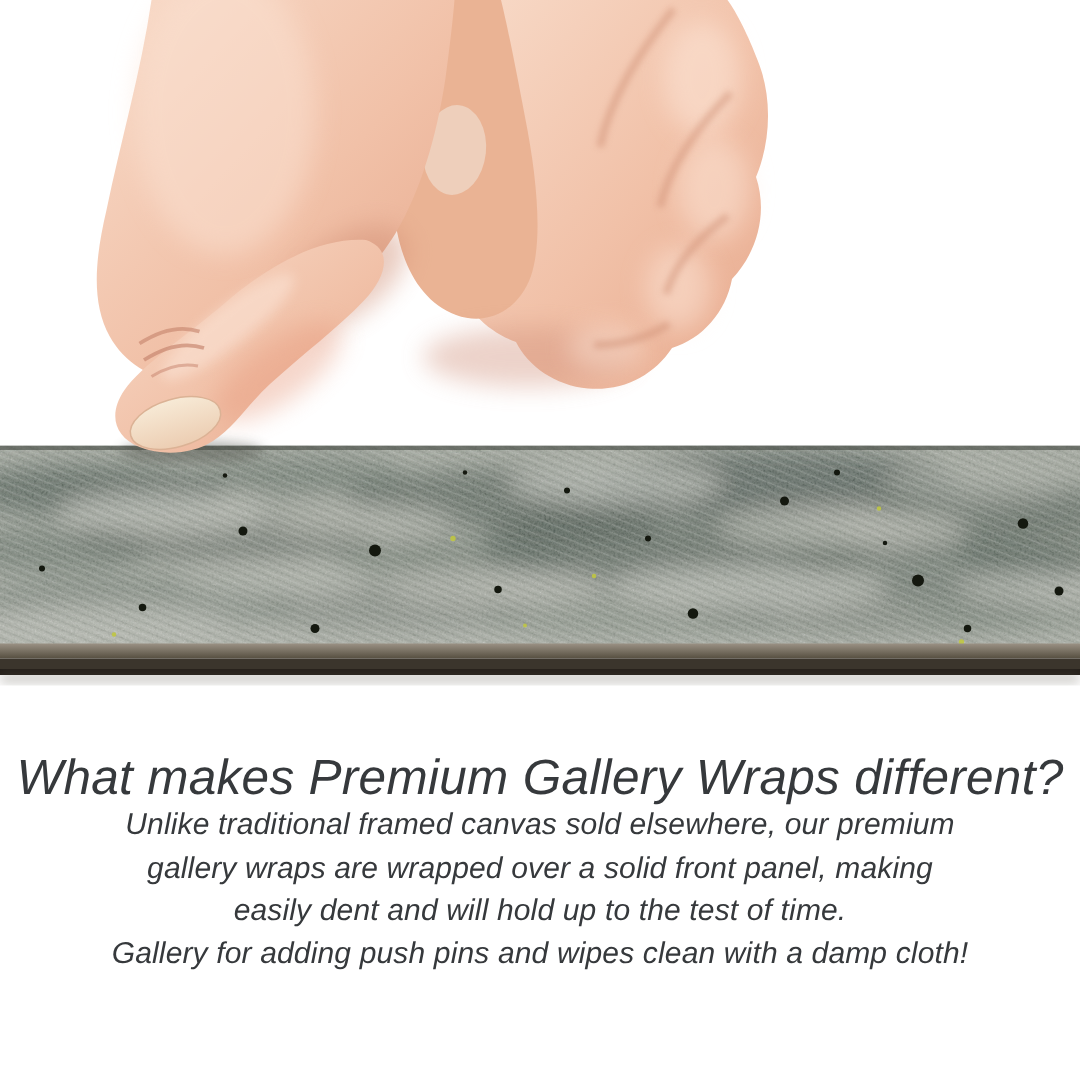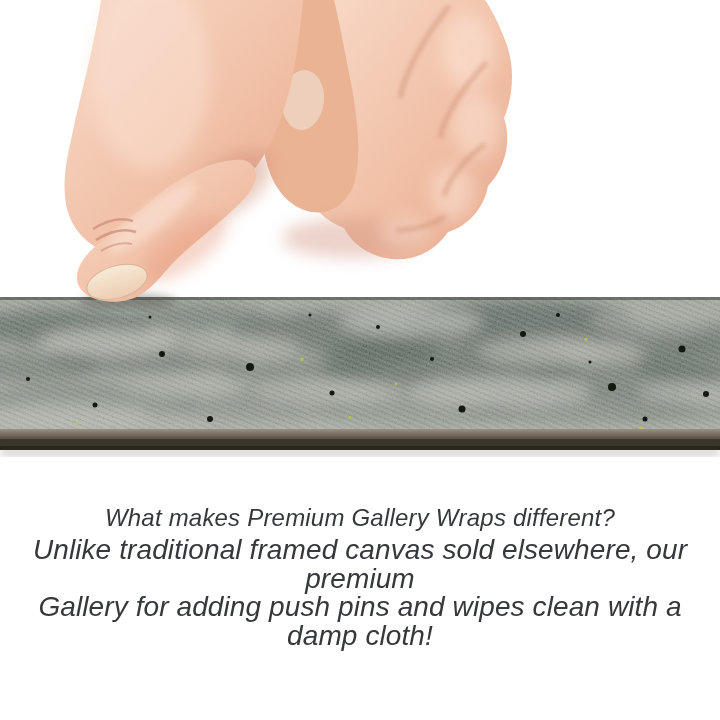--- a/index.html
+++ b/index.html
@@ -7,24 +7,24 @@
     position:relative;width:720px;height:720px;background:#ffffff;
     overflow:hidden;font-family:"Liberation Sans",sans-serif;
   }
   .hand-layer{position:absolute;top:0;left:0;width:720px;height:312px;}
   .strip-layer{position:absolute;top:297px;left:0;width:720px;height:160px;}
   .text-block{
     position:absolute;top:502px;left:0;width:720px;
     text-align:center;color:#36393c;font-style:italic;
   }
   .heading{
-    font-size:24px;line-height:32px;font-weight:400;letter-spacing:.2px;
+    font-size:33px;line-height:32px;font-weight:400;letter-spacing:.2px;
     margin:0 0 2px 0;
   }
-  .line{font-size:28px;line-height:28.5px;font-weight:400;letter-spacing:.1px;font-style:italic;}
+  .line{font-size:20px;line-height:28.5px;font-weight:400;letter-spacing:.1px;font-style:italic;}
 </style>
 </head>
 <body>
 
 <div class="stage">
 
   <div class="strip-layer">
     <svg width="720" height="160" viewBox="0 0 720 160" aria-label="green and gray painted canvas edge of a premium gallery wrap">
       <defs>
         <filter id="blur7" x="-40%" y="-40%" width="180%" height="180%">
@@ -219,16 +219,18 @@
         <path d="M 93,229 C 107,220 121,217 133,221" stroke-width="2.5" opacity=".6"></path>
         <path d="M 101,251 C 112,244 122,242 132,244" stroke-width="2" opacity=".5"></path>
       </g>
       <ellipse cx="117" cy="282" rx="31" ry="16" transform="rotate(-16 117 282)" fill="url(#nailGrad)" stroke="#dbb295" stroke-width="1"></ellipse>
     </svg>
   </div>
 
   <div class="text-block">
     <div class="heading">What makes Premium Gallery Wraps different?</div>
     <div class="line">Unlike traditional framed canvas sold elsewhere, our premium</div>
+    <div class="line">gallery wraps are wrapped over a solid front panel, making</div>
+    <div class="line">easily dent and will hold up to the test of time.</div>
     <div class="line">Gallery for adding push pins and wipes clean with a damp cloth!</div>
   </div>
 
 </div>
 
 </body></html>

